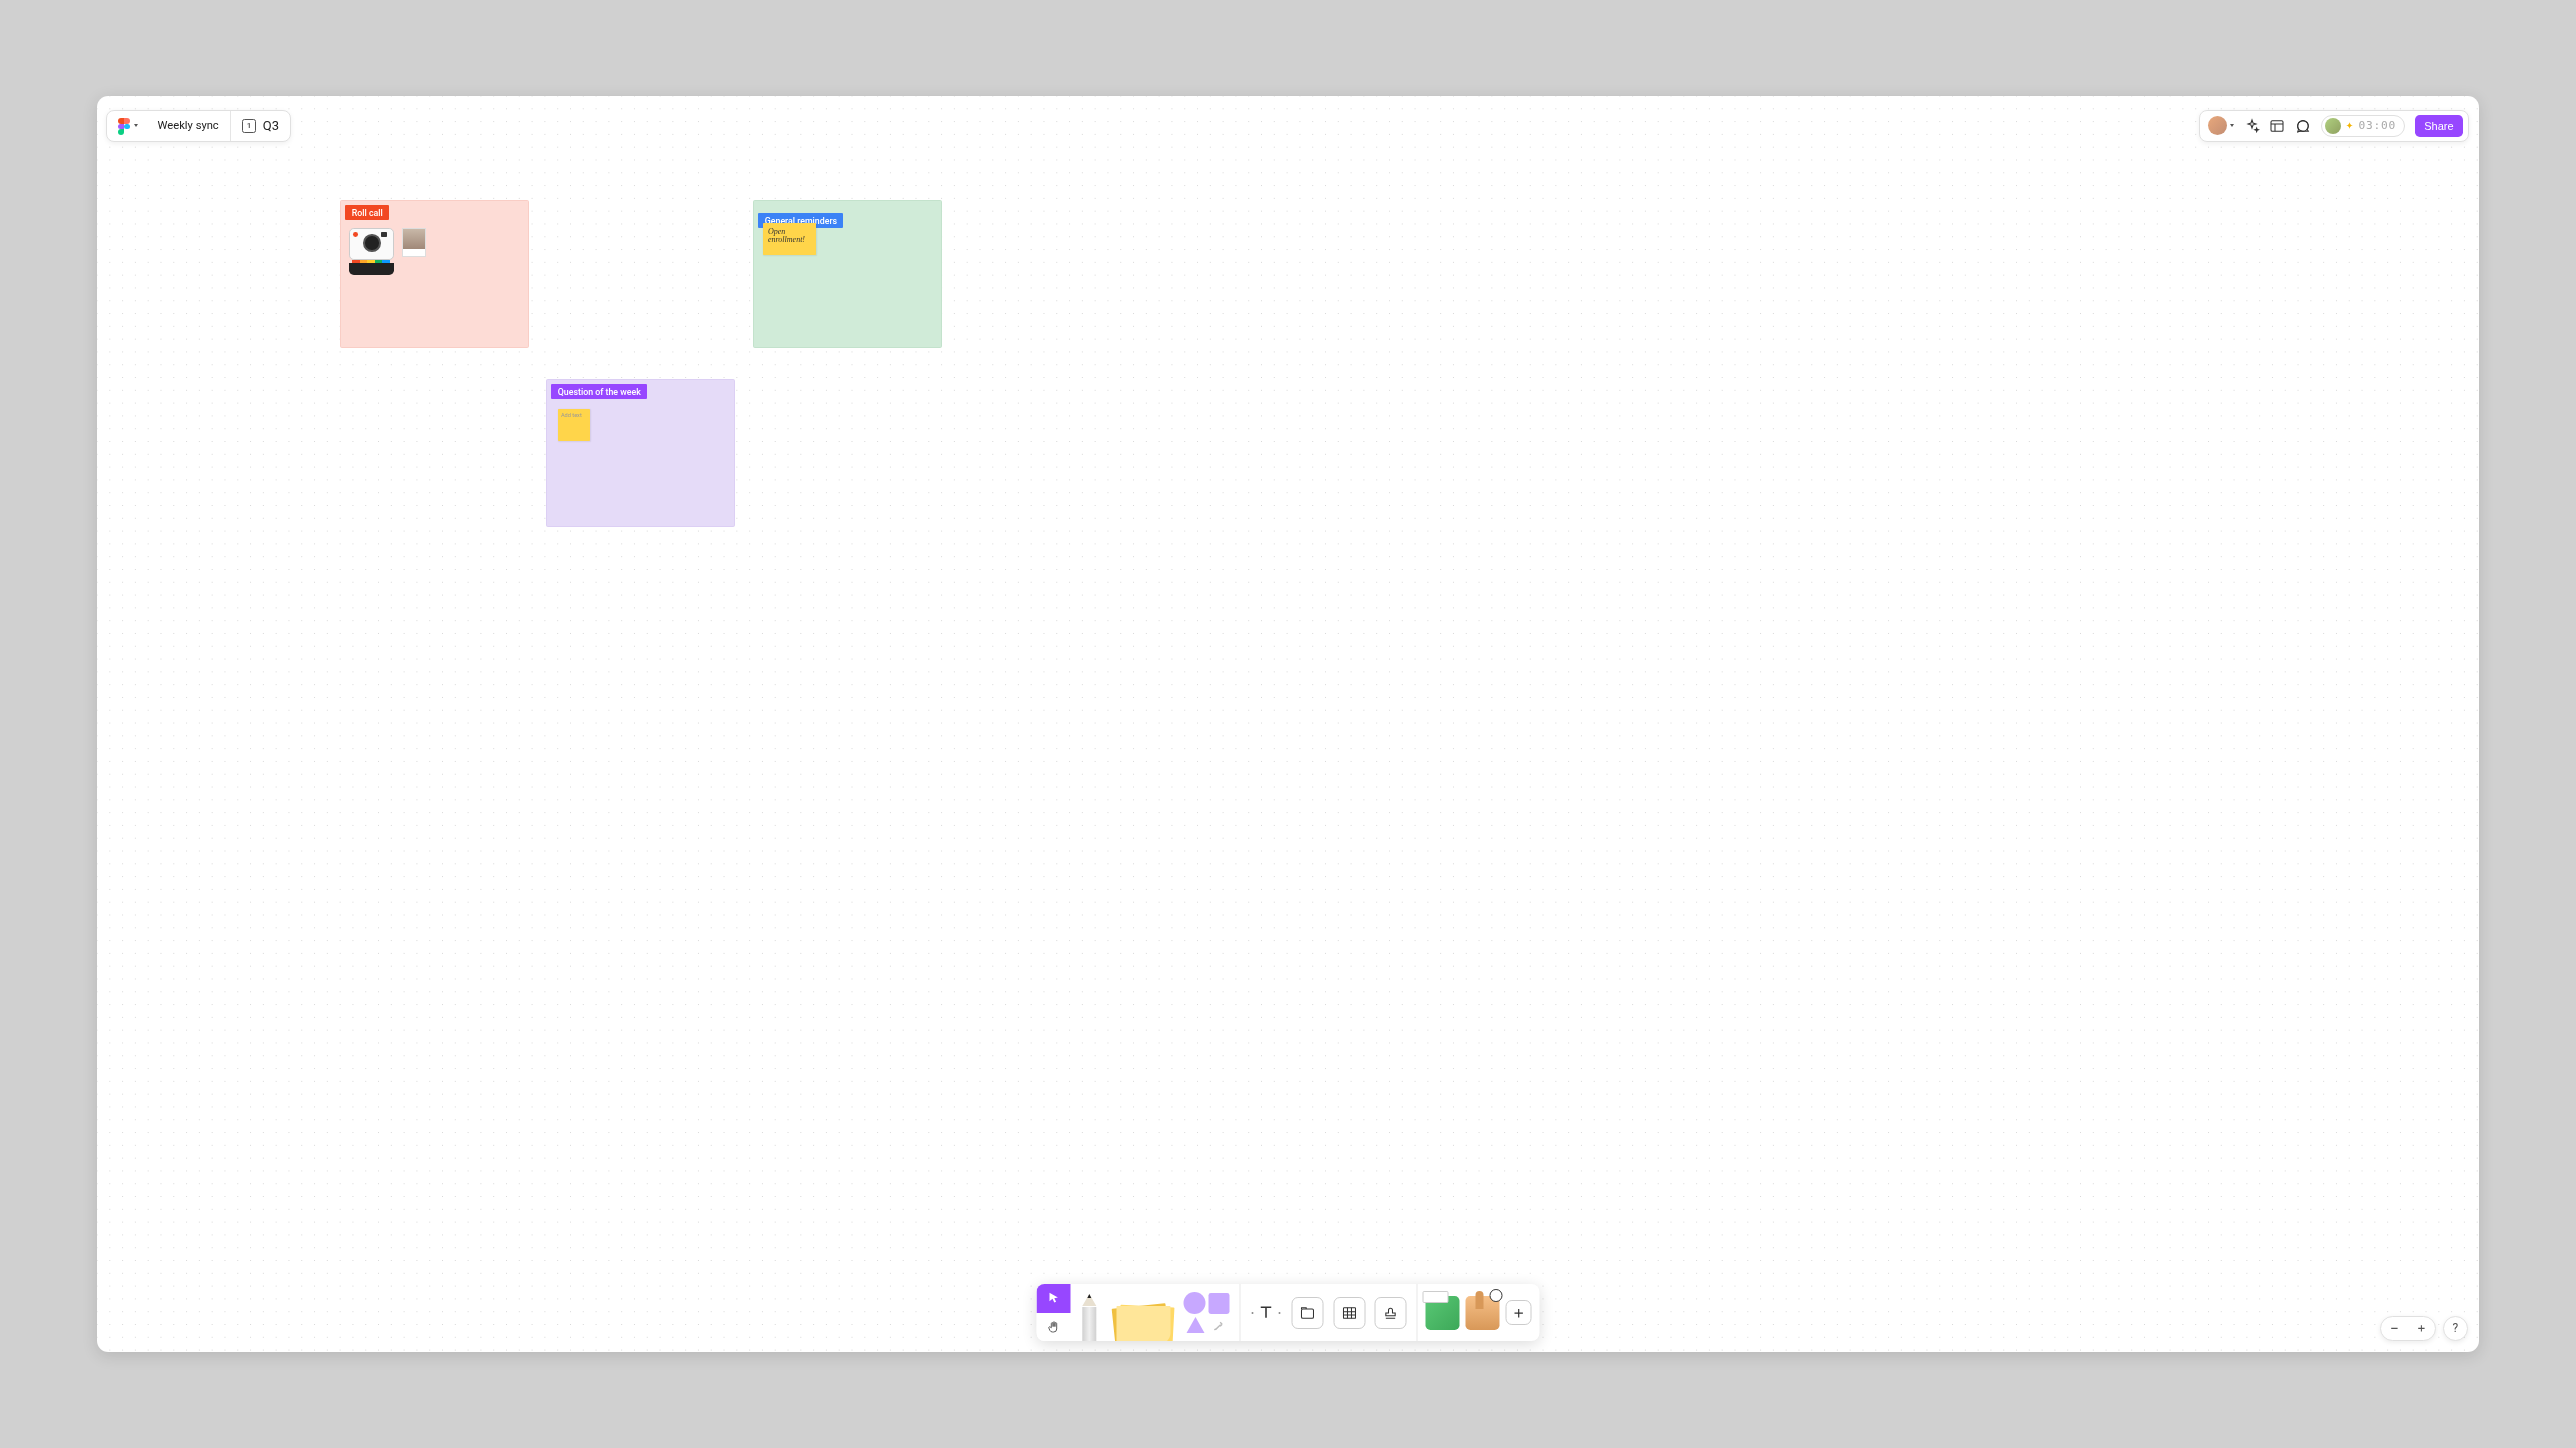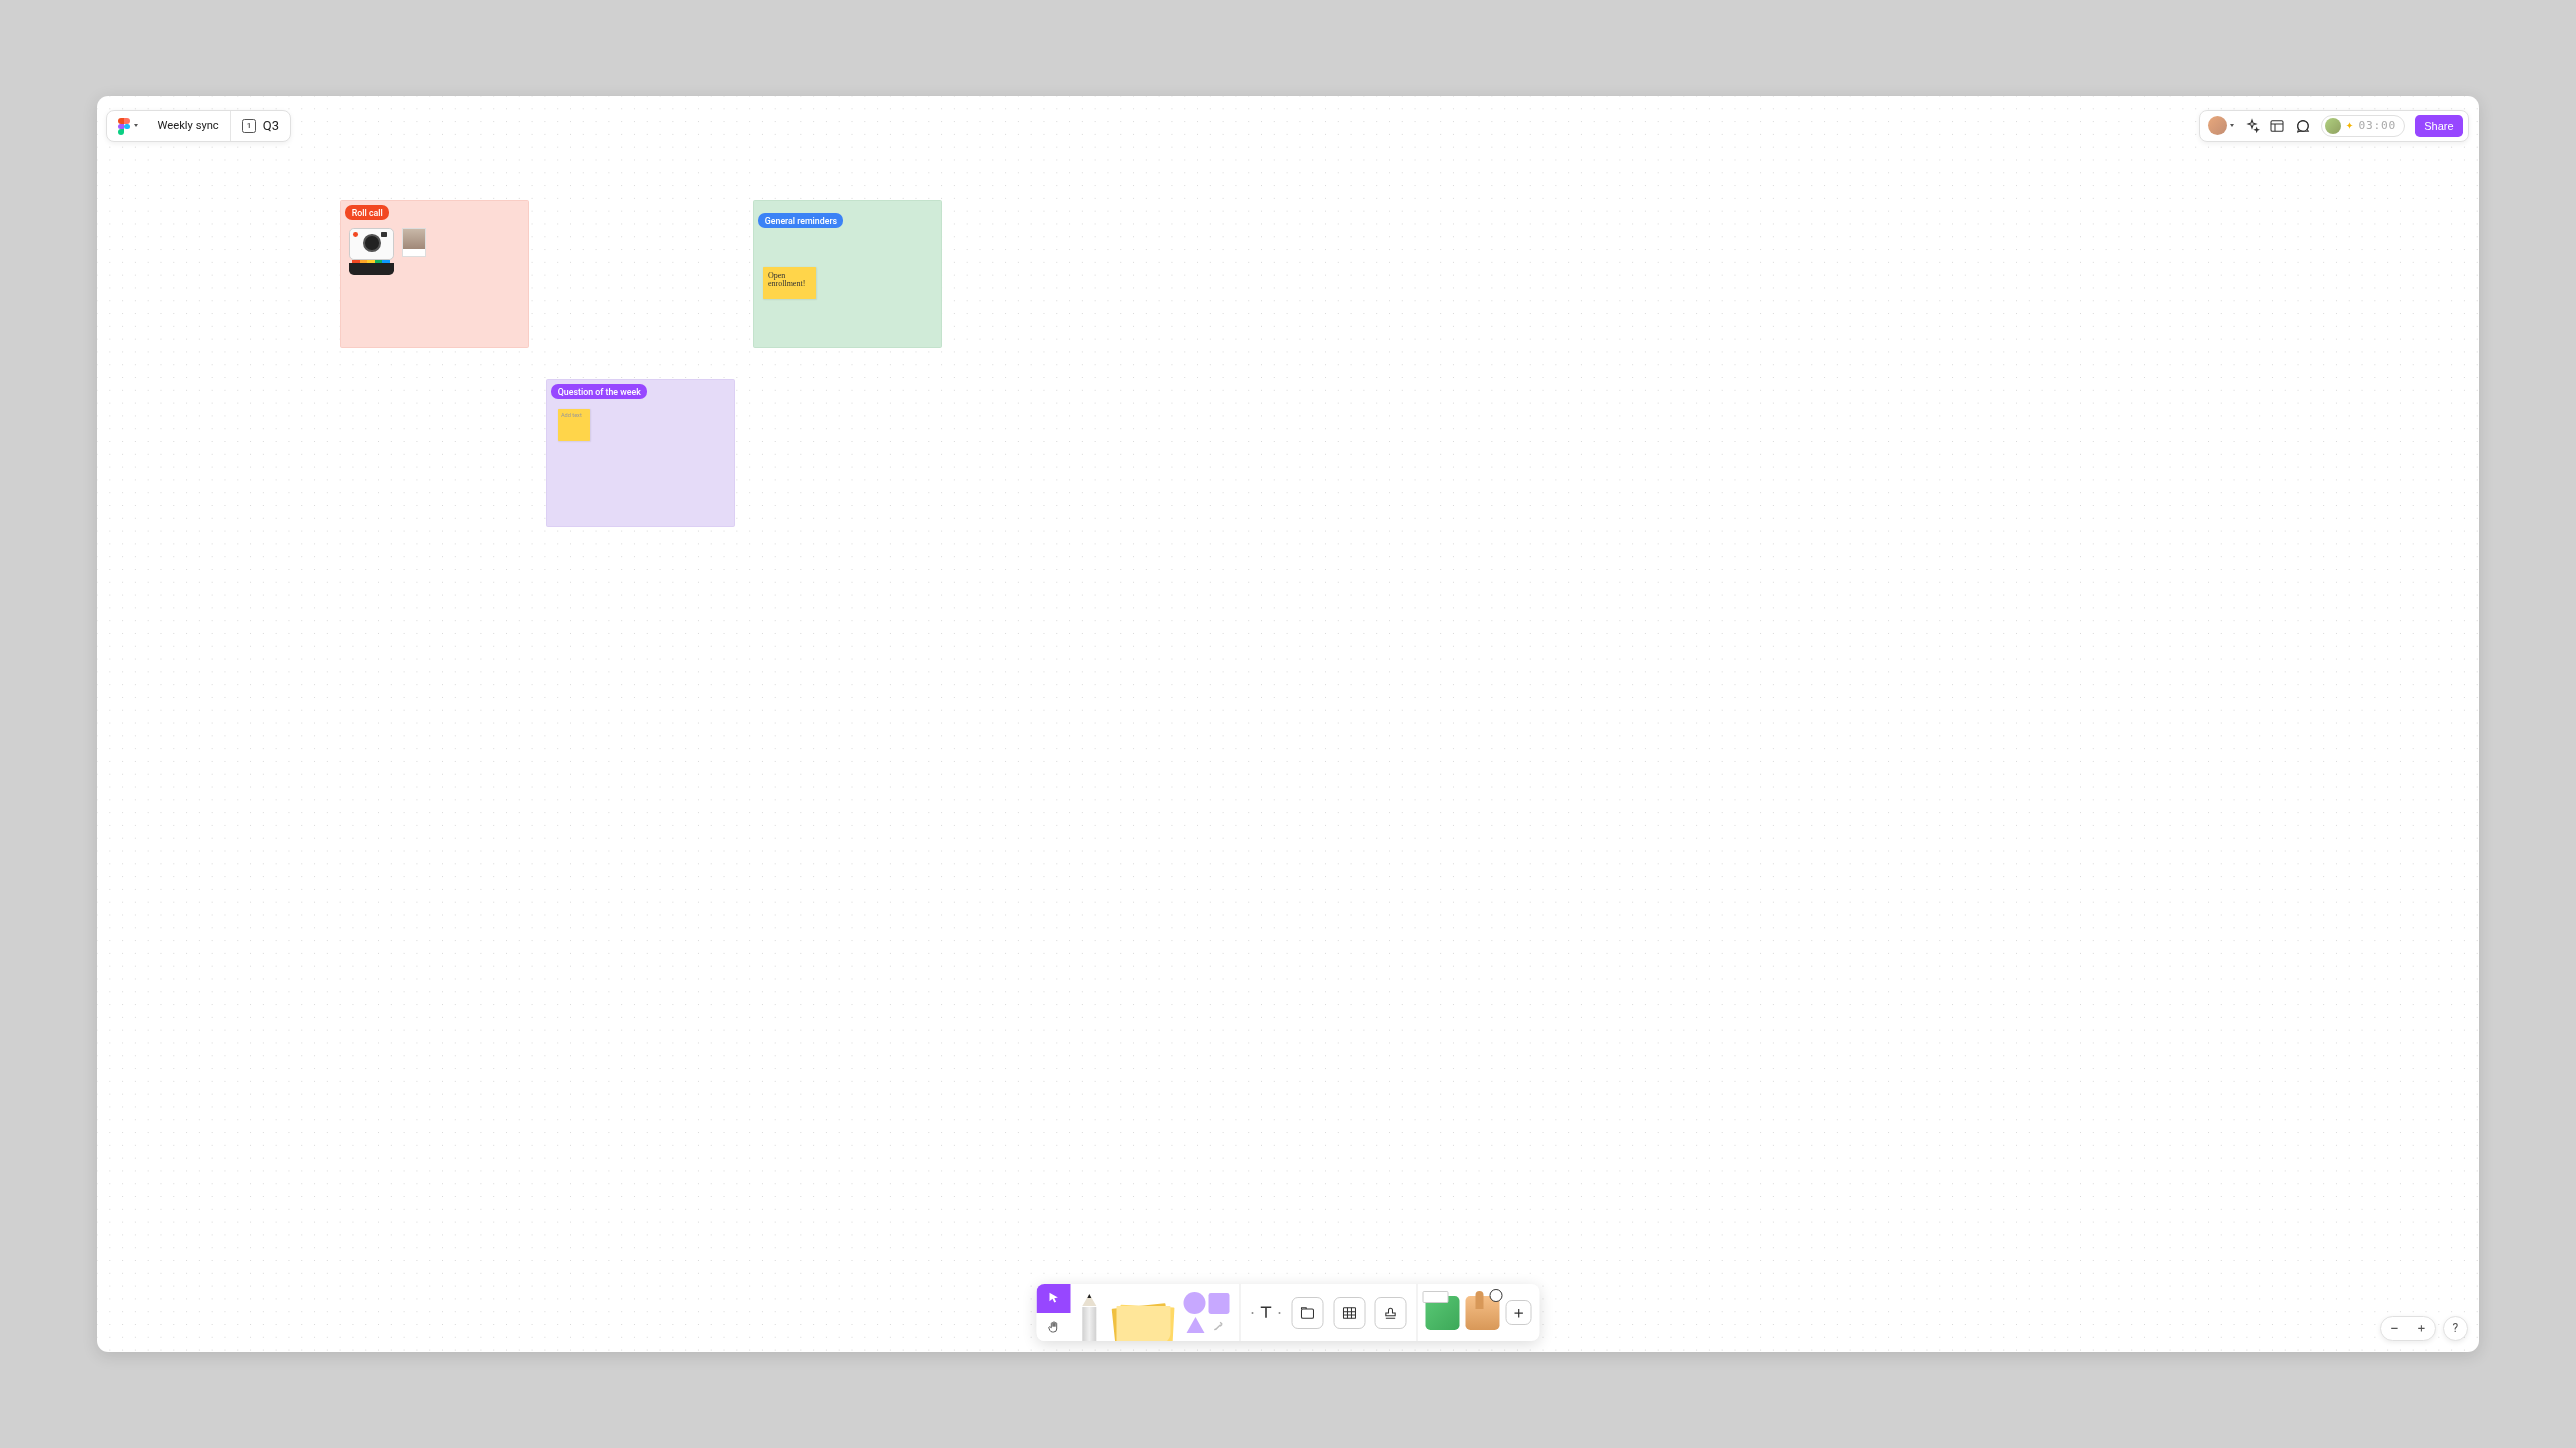--- a/index.html
+++ b/index.html
@@ -76,21 +76,21 @@
     border-radius:1.6px;
   }
   .sec-1 { left:243px; top:104px; width:189px; height:148px; background:#fddcd6; border:0.8px solid #f9cdc5; }
   .sec-2 { left:449px; top:104px; width:189px; height:148px; background:#fde8cc; border:0.8px solid #f8e0bd; }
   .sec-3 { left:656px; top:104px; width:189px; height:148px; background:#d0ebd8; border:0.8px solid #c3e2cc; }
   .sec-4 { left:243px; top:283px; width:189px; height:148px; background:#d2e5f9; border:0.8px solid #c3dbf4; }
   .sec-5 { left:449px; top:283px; width:189px; height:148px; background:#e5dbf8; border:0.8px solid #dccff4; }
 
   .sec-tag {
     position:absolute; top:4.8px; left:4.8px;
-    padding:2.4px 6.4px; border-radius:7px;
+    padding:2.4px 6.4px; border-radius:1px;
     font-size:8.8px; font-weight:500; color:#fff;
     display:inline-block;
   }
   .tag-red{background:#f24822;}
   .tag-orange{background:#ffa629;color:#222;}
   .tag-green{background:#3b82f6;margin-top:8px;}
   .tag-blue{background:#0d99ff;}
   .tag-purple{background:#9747ff;text-align:right;}
 
   .sec-icon {
@@ -111,21 +111,21 @@
   .cam-stripes{position:absolute;top:32px;left:3.2px;right:3.2px;height:3.2px;background:linear-gradient(90deg,#f24822 0 20%,#ffa629 20% 40%,#ffcd29 40% 60%,#14ae5c 60% 80%,#0d99ff 80% 100%);}
   .cam-tray{position:absolute;top:35px;left:0;width:45px;height:12.8px;background:#222;border-radius:0 0 4.8px 4.8px;}
 
   .polaroid-photo{position:absolute;top:27px;left:61px;width:24px;height:29px;background:#fff;border:0.8px solid #ddd;display:flex;flex-direction:column;}
   .polaroid-photo .pp-img{flex:1;background:linear-gradient(#c8b8a8,#a08878);}
   .polaroid-photo .pp-cap{height:6.4px;background:#fff;}
 
   .landscape-img{position:absolute;top:24px;left:11.2px;width:53px;height:35px;background:linear-gradient(to bottom,#cdd9df 0 40%,#8fa86e 40% 70%,#b8c090 70% 100%);border:0.8px solid #d8d8d8;}
 
   .sticky-note{position:absolute;background:#ffd54a;border-radius:0.8px;box-shadow:0.8px 0.8px 1.6px rgba(0,0,0,0.08);}
-  .sticky-1{top:22.3px;left:9.6px;width:53px;height:32px;padding:4.8px;font-family:'Comic Sans MS',cursive;font-size:8px;color:#333;line-height:1.1;margin-top:44px;}
+  .sticky-1{top:22.3px;left:9.6px;width:53px;height:32px;padding:4.8px;font-family:'Comic Sans MS',cursive;font-style:italic;font-size:8px;color:#333;line-height:1.1;}
   .sticky-2{top:29px;left:11.2px;width:32px;height:32px;display:flex;align-items:flex-start;justify-content:flex-start;padding:3.2px;}
   .sticky-2-text{font-size:5.6px;color:#999;}
 
   
   .bottom-bar {
     position:absolute; bottom:11.2px; left:50%; transform:translateX(-50%);
     background:#fff; border-radius:8px;
     box-shadow:0 3.2px 14.4px rgba(0,0,0,0.14);
     display:flex; align-items:stretch; height:57px;
     overflow:hidden;

